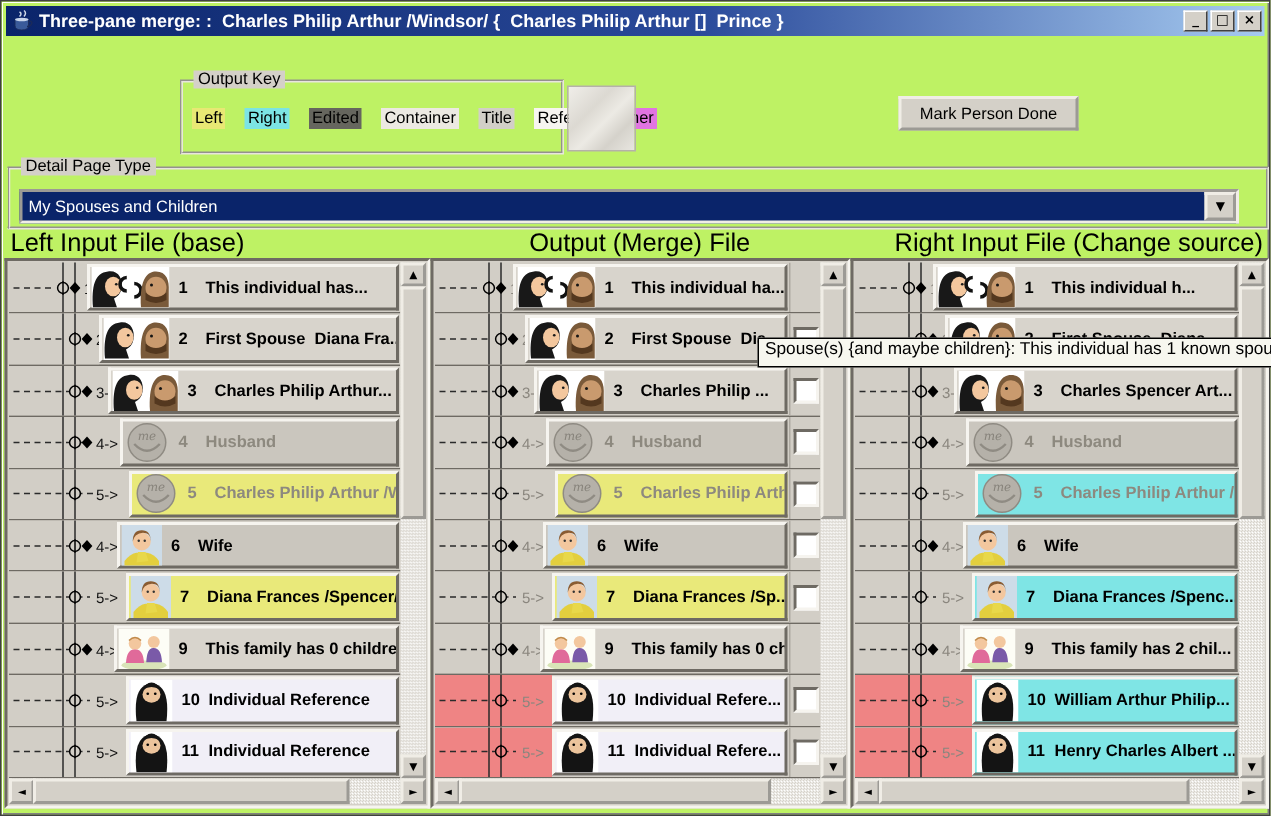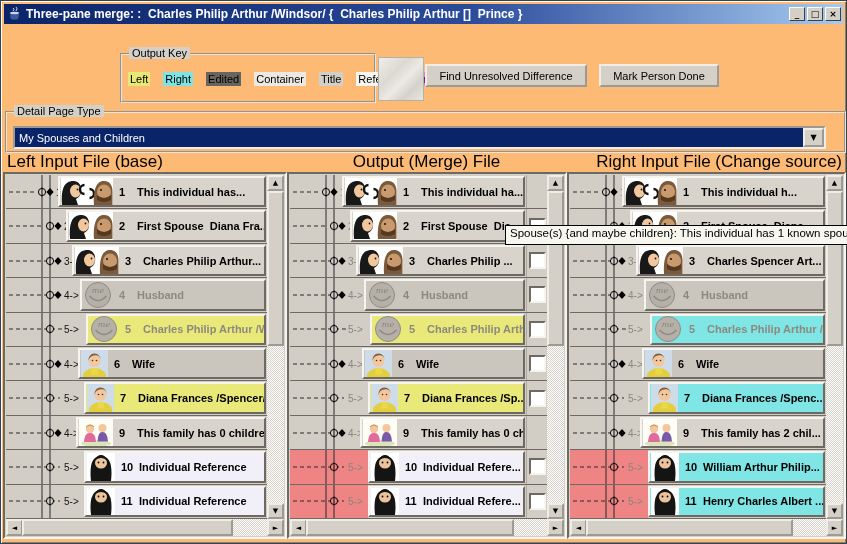--- a/index.html
+++ b/index.html
@@ -1,17 +1,17 @@
 <!DOCTYPE html>
 <html><head>
 <meta charset="utf-8">
 <style>
   html,body{margin:0;padding:0;width:847px;height:544px;overflow:hidden;
     font-family:"Liberation Sans",sans-serif;background:#d4d0c8;}
-  .window{position:absolute;inset:0;background:#fdba74;
+  .window{position:absolute;inset:0;background:#bef264;
     border:1px solid #404040;box-shadow:inset 1px 1px 0 #fff, inset -1px -1px 0 #808080;}
   
   .titlebar{position:absolute;left:3px;right:3px;top:3px;height:20px;
     background:linear-gradient(90deg,#0a246a 0%,#2a4a9a 55%,#a6caf0 100%);
     display:flex;align-items:center;padding:0 2px;}
   .title-icon{width:16px;height:16px;margin:0 3px 0 1px;flex:none;}
   .title-text{color:#fff;font-weight:bold;font-size:12px;white-space:pre;overflow:hidden;flex:1;}
   .win-buttons{display:flex;gap:2px;flex:none;}
   .winbtn{width:16px;height:14px;background:#d4d0c8;border:1px solid;
     border-color:#fff #404040 #404040 #fff;font:bold 9px "DejaVu Sans",sans-serif;
@@ -119,21 +119,20 @@
         <span class="chip" style="background: rgb(102, 102, 94); color: rgb(0, 0, 0);">Edited</span>
         <span class="chip" style="background: rgb(236, 233, 226); color: rgb(0, 0, 0);">Container</span>
         <span class="chip" style="background: rgb(210, 207, 199); color: rgb(0, 0, 0);">Title</span>
         <span class="chip" style="background: rgb(247, 245, 240); color: rgb(0, 0, 0);">Refere</span>
         <span class="chip" style="background: rgb(225, 116, 225); color: rgb(0, 0, 0);">Other</span>
       </div>
   </div>
 
   <div id="thumb"></div>
 
-  <button class="pushbtn" id="findbtn">Find Unresolved Difference</button>
   <button class="pushbtn" id="markbtn">Mark Person Done</button>
 
   <div class="fieldset" id="detailset">
     <span class="legend">Detail Page Type</span>
     <div class="combo">
       <span class="combo-value">My Spouses and Children</span>
       <span class="combo-btn">▼</span>
     </div>
   </div>
 

